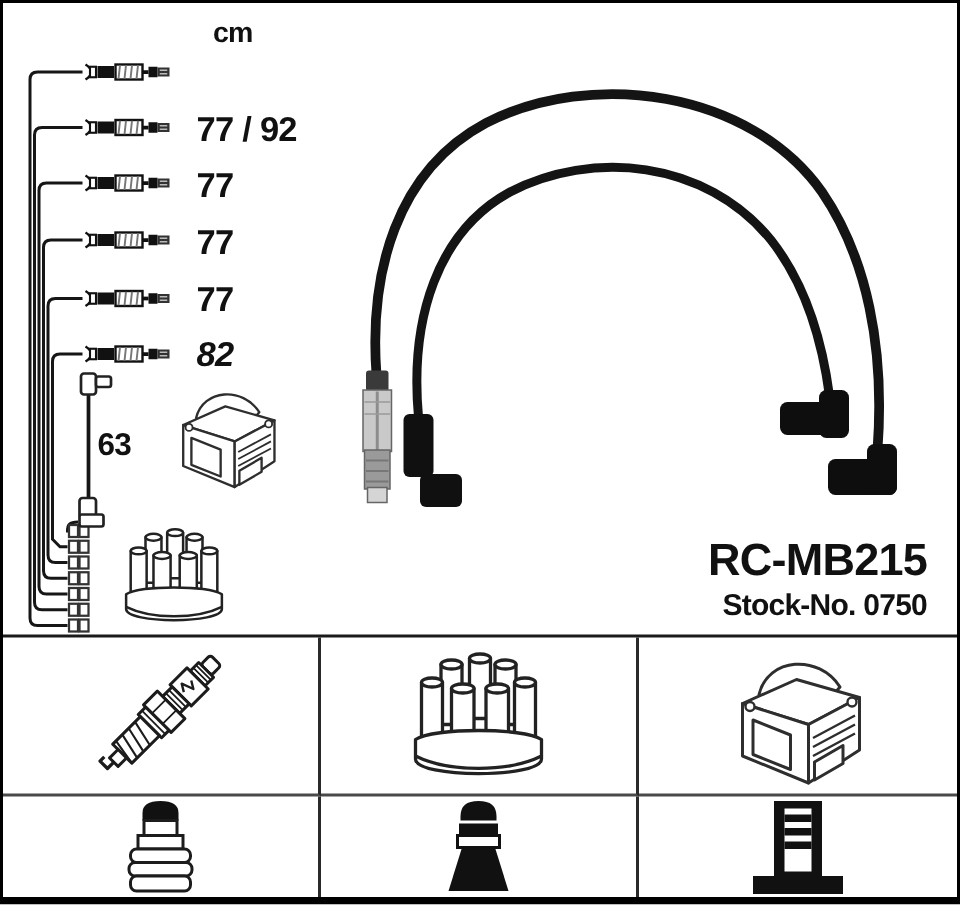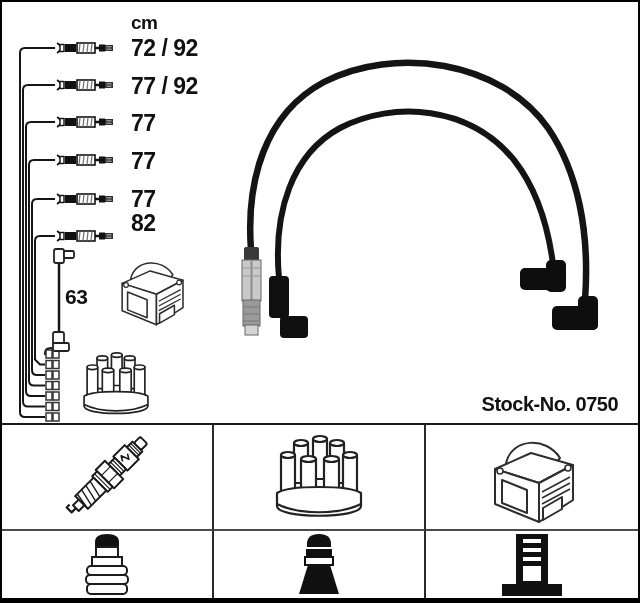--- a/index.html
+++ b/index.html
@@ -4,24 +4,24 @@
 <style>
   html,body{margin:0;padding:0;background:#fff;}
   .frame{
     position:relative;width:640px;height:603px;box-sizing:border-box;
     background:#fff;border:2px solid #000;border-bottom-width:5px;
     font-family:"Liberation Sans",sans-serif;color:#111;overflow:hidden;
   }
   .top-section{position:absolute;left:0;top:0;width:636px;height:421px;}
   .schematic{position:absolute;left:0;top:0;}
   .txt{position:absolute;font-weight:bold;white-space:nowrap;letter-spacing:-0.5px;}
-  .unit-label{left:129px;top:10px;font-size:19px;}
+  .unit-label{left:140px;top:10px;font-size:19px;}
   .len{left:129px;font-size:23px;}
   .len-0{top:33px;} .len-1{top:71px;text-align:right;} .len-2{top:108px;}
-  .len-3{top:146px;} .len-4{top:184px;} .len-5{top:208px;}
+  .len-3{top:146px;} .len-4{top:184px;} .len-5{top:221px;font-style:italic;}
   .coil-len{left:63px;top:283px;font-size:21px;}
   .part-no{right:20px;top:355px;font-size:30px;text-align:right;}
   .stock-no{right:20px;top:391px;font-size:20px;text-align:left;}
   .bottom-table{
     position:absolute;left:0;right:0;top:421px;bottom:0;
     border-top:2px solid #1a1a1a;display:grid;
     grid-template-columns:1fr 1fr 1fr;grid-template-rows:106px 1fr;
   }
   .cell{display:flex;align-items:center;justify-content:center;}
   .cr{border-right:2px solid #2a2a2a;}
@@ -161,27 +161,27 @@
           <rect x="544" y="258" width="20" height="32" rx="5"></rect>
         </g>
         <g fill="#0e0e0e">
           <rect x="550" y="304" width="46" height="24" rx="5"></rect>
           <rect x="576" y="294" width="20" height="34" rx="5"></rect>
         </g>
       </g>
     </svg>
 
     <div class="txt unit-label">cm</div>
-    <div class="txt len len-0">72 / 92</div>
     <div class="txt len len-1">77 / 92</div>
     <div class="txt len len-2">77</div>
     <div class="txt len len-3">77</div>
     <div class="txt len len-4">77</div>
     <div class="txt len len-5">82</div>
     <div class="txt coil-len">63</div>
+    <div class="txt part-no">RC-MB215</div>
     <div class="txt stock-no">Stock-No. 0750</div>
   </div>
 
   <div class="bottom-table">
 
     <div class="cell cr rb">
       <svg width="120" height="100" viewBox="0 0 120 100">
         <g transform="translate(60,50) rotate(45)" fill="#fff" stroke="#1c1c1c" stroke-width="2" stroke-linejoin="round">
           <rect x="-5" y="-52" width="10" height="9" rx="2"></rect>
           <rect x="-7" y="-43" width="14" height="8"></rect>

